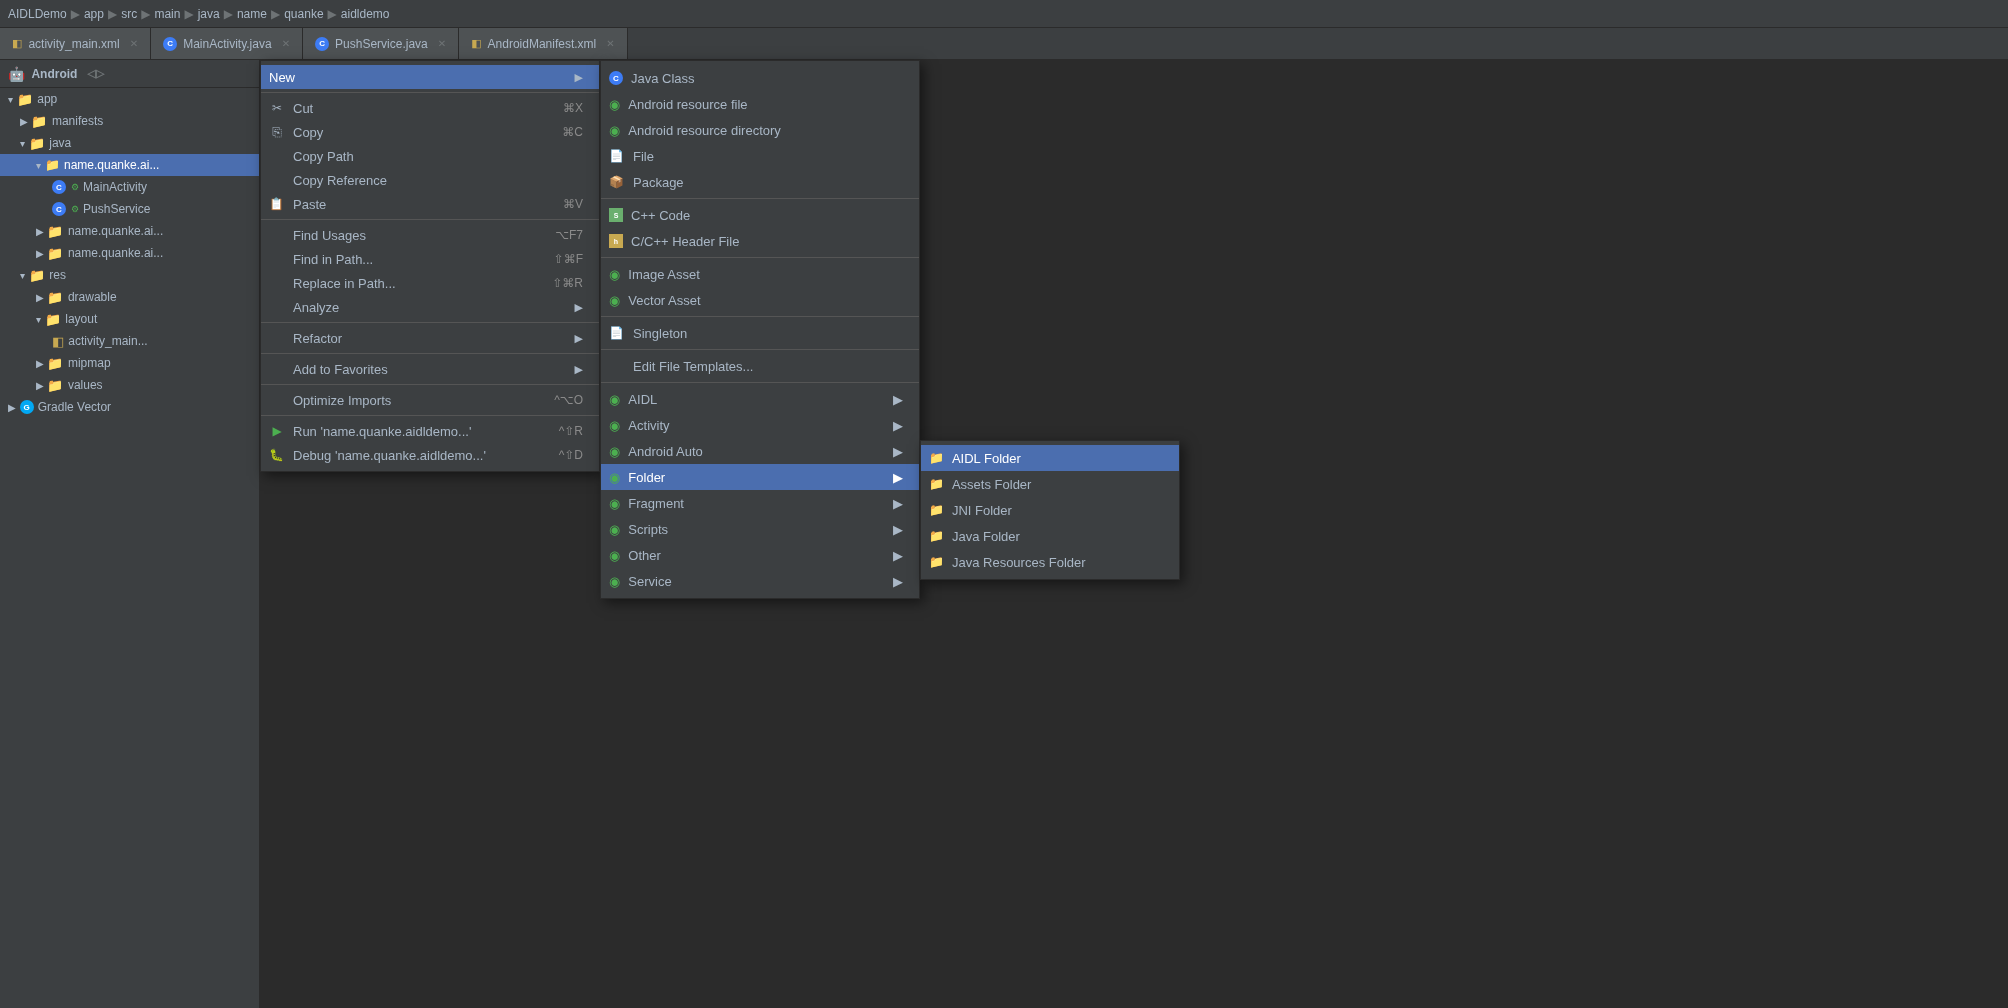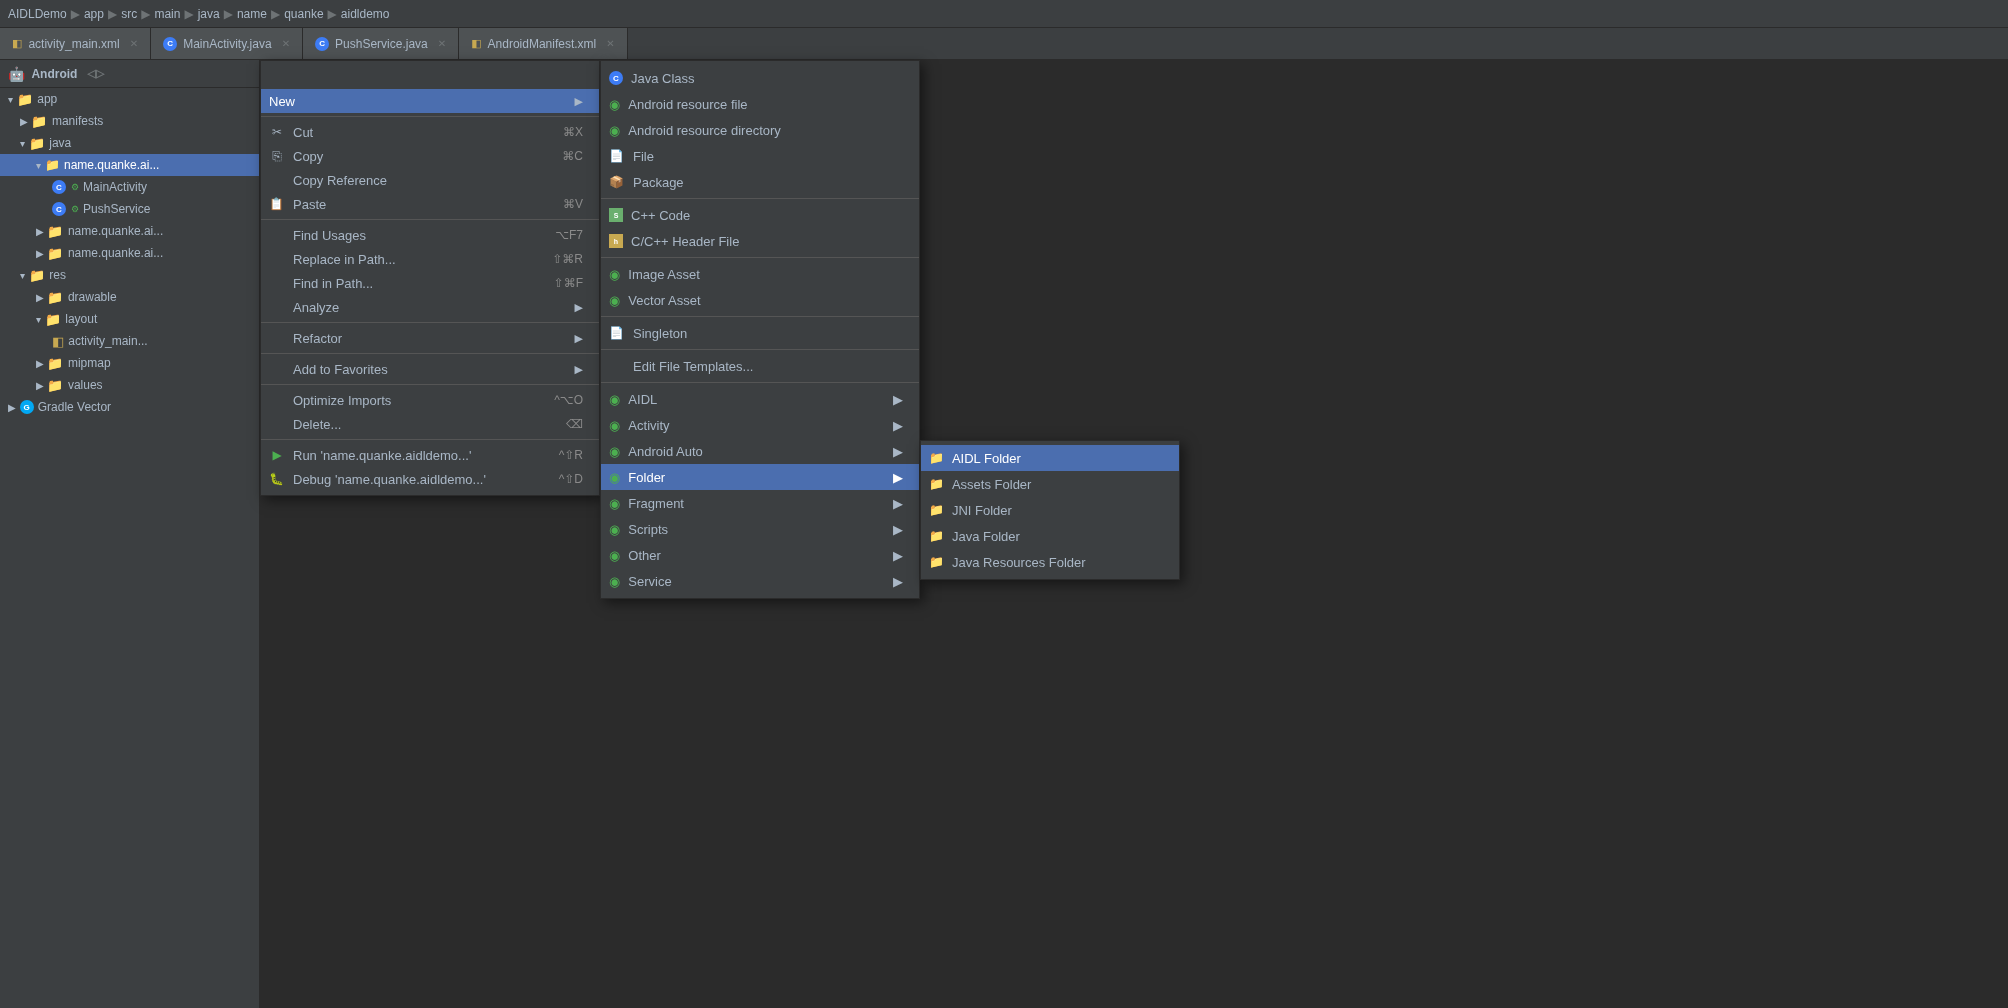--- a/index.html
+++ b/index.html
@@ -111,21 +111,21 @@
     .menu-item {
       display: flex;
       align-items: center;
       justify-content: space-between;
       padding: 3px 16px 3px 8px;
       height: 24px;
       cursor: pointer;
       font-size: 13px;
       gap: 8px;
     }
-    .menu-item.highlighted { background: #4b6eaf; color: white; margin-top: 24px; }
+    .menu-item.highlighted { background: #4b6eaf; color: white; }
     .menu-item .item-label { display: flex; align-items: center; gap: 8px; }
     .menu-item .shortcut { color: #8a8a8a; font-size: 12px; margin-left: auto; }
     .menu-separator { height: 1px; background: #555; margin: 3px 0; }
     .menu-item .submenu-arrow { color: #a9b7c6; font-size: 11px; margin-left: 4px; }
 
     
     .submenu-new {
       position: absolute;
       left: 340px;
       top: 0;
@@ -390,20 +390,27 @@
       <div class="menu-item">
         <span class="item-label">
           <span class="menu-icon-box">⎘</span>
           <span>Copy</span>
         </span>
         <span class="shortcut">⌘C</span>
       </div>
       <div class="menu-item">
         <span class="item-label">
           <span class="menu-icon-box"> </span>
+          <span>Copy Path</span>
+        </span>
+        <span class="shortcut"></span>
+      </div>
+      <div class="menu-item">
+        <span class="item-label">
+          <span class="menu-icon-box"> </span>
           <span>Copy Reference</span>
         </span>
       </div>
       <div class="menu-item">
         <span class="item-label">
           <span class="menu-icon-box">📋</span>
           <span>Paste</span>
         </span>
         <span class="shortcut">⌘V</span>
       </div>
@@ -413,34 +420,34 @@
       <div class="menu-item">
         <span class="item-label">
           <span class="menu-icon-box"> </span>
           <span>Find Usages</span>
         </span>
         <span class="shortcut">⌥F7</span>
       </div>
       <div class="menu-item">
         <span class="item-label">
           <span class="menu-icon-box"> </span>
+          <span>Find in Path...</span>
+        </span>
+        <span class="shortcut">⇧⌘F</span>
+      </div>
+      <div class="menu-item">
+        <span class="item-label">
+          <span class="menu-icon-box"> </span>
           <span>Replace in Path...</span>
         </span>
         <span class="shortcut">⇧⌘R</span>
       </div>
       <div class="menu-item">
         <span class="item-label">
           <span class="menu-icon-box"> </span>
-          <span>Find in Path...</span>
-        </span>
-        <span class="shortcut">⇧⌘F</span>
-      </div>
-      <div class="menu-item">
-        <span class="item-label">
-          <span class="menu-icon-box"> </span>
           <span>Analyze</span>
         </span>
         <span class="submenu-arrow">▶</span>
       </div>
 
       <div class="menu-separator"></div>
 
       <div class="menu-item">
         <span class="item-label">
           <span class="menu-icon-box"> </span>
@@ -460,27 +467,20 @@
       </div>
 
       <div class="menu-separator"></div>
 
       <div class="menu-item">
         <span class="item-label">
           <span class="menu-icon-box"> </span>
           <span>Optimize Imports</span>
         </span>
         <span class="shortcut">^⌥O</span>
-      </div>
-      <div class="menu-item">
-        <span class="item-label">
-          <span class="menu-icon-box"> </span>
-          <span>Delete...</span>
-        </span>
-        <span class="shortcut">⌫</span>
       </div>
 
       <div class="menu-separator"></div>
 
       <div class="menu-item">
         <span class="item-label">
           <span class="menu-icon-box" style="color:#4caf50;">▶</span>
           <span>Run 'name.quanke.aidldemo...'</span>
         </span>
         <span class="shortcut">^⇧R</span>

